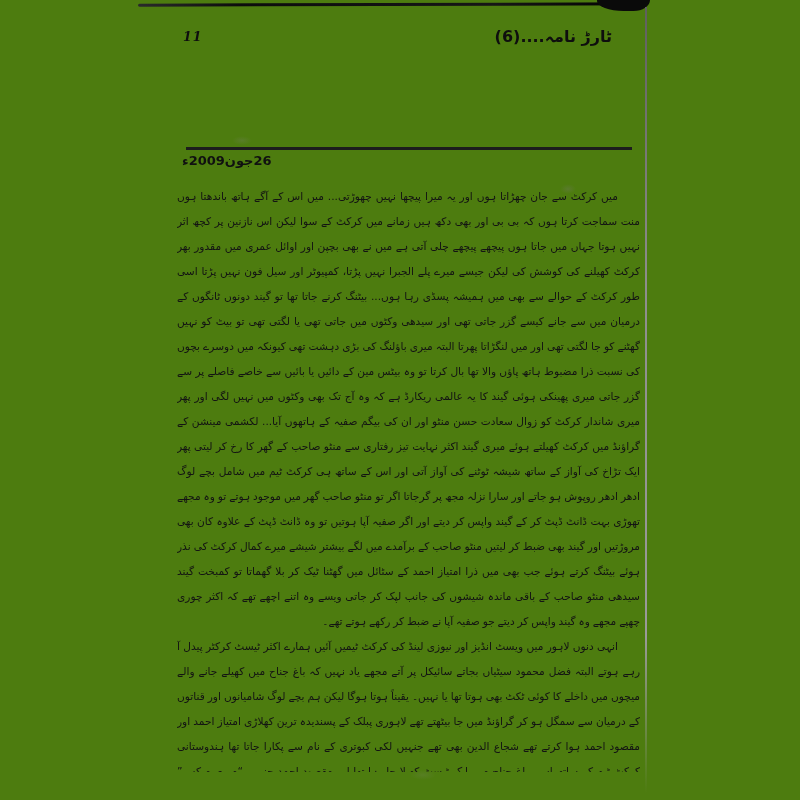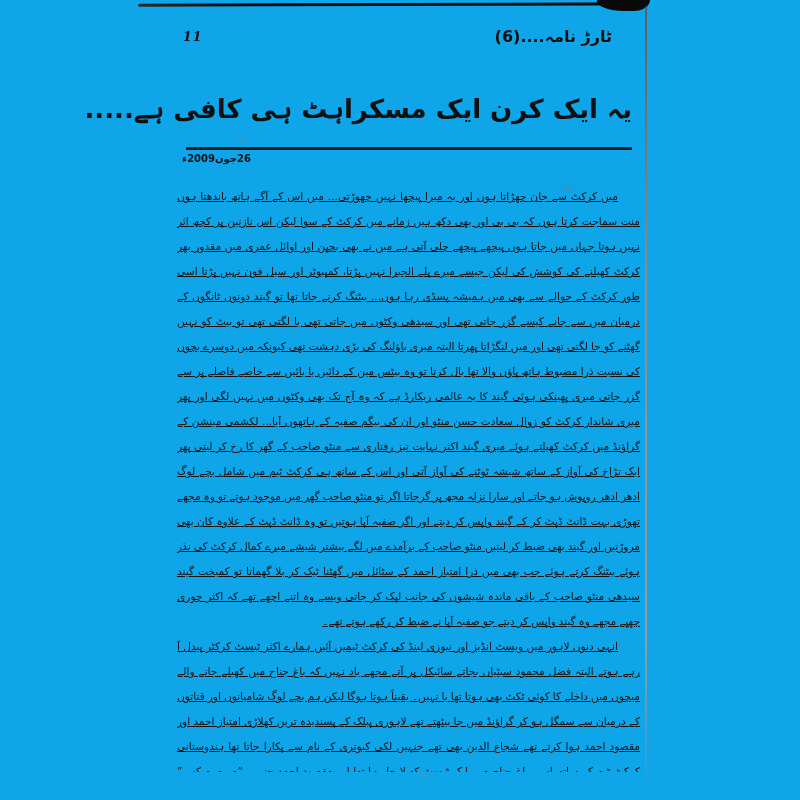--- a/index.html
+++ b/index.html
@@ -1,19 +1,19 @@
 <!DOCTYPE html>
 <html lang="ur"><head>
 <meta charset="utf-8">
 <style>
   html,body{margin:0;padding:0;background:#ffffff;}
   .canvas{
     position:relative;
     width:800px;height:800px;
-    background:#0ea5e9;
+    background:#4d7c0f;
     overflow:hidden;
     font-family:"DejaVu Sans",sans-serif;
     color:#141414;
   }
   
   .top-edge-line{
     position:absolute;left:138px;top:3px;width:508px;height:3px;
     background:linear-gradient(90deg,#2a2a2a,#0c0c0c 20%,#161616 70%,#000);
     border-radius:2px;
     transform:rotate(-0.15deg);
@@ -55,54 +55,52 @@
     white-space:nowrap;
     letter-spacing:-0.5px;
   }
   .title-rule{
     position:absolute;left:186px;top:147px;width:446px;height:2.5px;
     background:#1d1d1d;
   }
   .article-date{
     position:absolute;left:182px;top:153px;
     direction:rtl;unicode-bidi:plaintext;
-    font-size:10px;font-weight:bold;color:#101010;
+    font-size:13px;font-weight:bold;color:#101010;
     white-space:nowrap;
   }
 
   
   .body-text{
     position:absolute;left:177px;top:184px;width:463px;height:588px;
     overflow:hidden;
     direction:rtl;
     text-align:justify;
     font-size:10.6px;
     line-height:25px;
     word-spacing:-0.5px;
     color:#131313;
-    text-decoration:underline;
   }
   .body-text p{margin:0;text-indent:22px;}
 </style>
 </head>
 <body>
 
 <div class="canvas">
 
   <div class="top-edge-line"></div>
   <div class="corner-blob"></div>
   <div class="right-edge-line"></div>
   <div class="smudge s1"></div>
   <div class="smudge s2"></div>
   <div class="smudge s3"></div>
 
   <div class="page-number">11</div>
   <div class="series-title">ٹارڑ نامہ....(6)</div>
 
-  <h1 class="article-title">یہ ایک کرن ایک مسکراہٹ ہی کافی ہے.....</h1>
   <div class="title-rule"></div>
   <div class="article-date">26جون2009ء</div>
 
   <div class="body-text">
     <p>میں کرکٹ سے جان چھڑاتا ہوں اور یہ میرا پیچھا نہیں چھوڑتی... میں اس کے آگے ہاتھ باندھتا ہوں منت سماجت کرتا ہوں کہ بی بی اور بھی دکھ ہیں زمانے میں کرکٹ کے سوا لیکن اس نازنین پر کچھ اثر نہیں ہوتا جہاں میں جاتا ہوں پیچھے پیچھے چلی آتی ہے میں نے بھی بچپن اور اوائل عمری میں مقدور بھر کرکٹ کھیلنے کی کوشش کی لیکن جیسے میرے پلے الجبرا نہیں پڑتا، کمپیوٹر اور سیل فون نہیں پڑتا اسی طور کرکٹ کے حوالے سے بھی میں ہمیشہ پسڈی رہا ہوں... بیٹنگ کرنے جاتا تھا تو گیند دونوں ٹانگوں کے درمیان میں سے جانے کیسے گزر جاتی تھی اور سیدھی وکٹوں میں جاتی تھی یا لگتی تھی تو بیٹ کو نہیں گھٹنے کو جا لگتی تھی اور میں لنگڑاتا پھرتا البتہ میری باؤلنگ کی بڑی دہشت تھی کیونکہ میں دوسرے بچوں کی نسبت ذرا مضبوط ہاتھ پاؤں والا تھا بال کرتا تو وہ بیٹس مین کے دائیں یا بائیں سے خاصے فاصلے پر سے گزر جاتی میری پھینکی ہوئی گیند کا یہ عالمی ریکارڈ ہے کہ وہ آج تک بھی وکٹوں میں نہیں لگی اور پھر میری شاندار کرکٹ کو زوال سعادت حسن منٹو اور ان کی بیگم صفیہ کے ہاتھوں آیا... لکشمی مینشن کے گراؤنڈ میں کرکٹ کھیلتے ہوئے میری گیند اکثر نہایت تیز رفتاری سے منٹو صاحب کے گھر کا رخ کر لیتی پھر ایک تڑاخ کی آواز کے ساتھ شیشہ ٹوٹنے کی آواز آتی اور اس کے ساتھ ہی کرکٹ ٹیم میں شامل بچے لوگ ادھر ادھر روپوش ہو جاتے اور سارا نزلہ مجھ پر گرجاتا اگر تو منٹو صاحب گھر میں موجود ہوتے تو وہ مجھے تھوڑی بہت ڈانٹ ڈپٹ کر کے گیند واپس کر دیتے اور اگر صفیہ آپا ہوتیں تو وہ ڈانٹ ڈپٹ کے علاوہ کان بھی مروڑتیں اور گیند بھی ضبط کر لیتیں منٹو صاحب کے برآمدے میں لگے بیشتر شیشے میرے کمال کرکٹ کی نذر ہوئے بیٹنگ کرتے ہوئے جب بھی میں ذرا امتیاز احمد کے سٹائل میں گھٹنا ٹیک کر بلا گھماتا تو کمبخت گیند سیدھی منٹو صاحب کے باقی ماندہ شیشوں کی جانب لپک کر جاتی ویسے وہ اتنے اچھے تھے کہ اکثر چوری چھپے مجھے وہ گیند واپس کر دیتے جو صفیہ آپا نے ضبط کر رکھے ہوتے تھے۔</p>
     <p>انہی دنوں لاہور میں ویسٹ انڈیز اور نیوزی لینڈ کی کرکٹ ٹیمیں آئیں ہمارے اکثر ٹیسٹ کرکٹر پیدل آ رہے ہوتے البتہ فضل محمود سیٹیاں بجاتے سائیکل پر آتے مجھے یاد نہیں کہ باغ جناح میں کھیلے جانے والے میچوں میں داخلے کا کوئی ٹکٹ بھی ہوتا تھا یا نہیں۔ یقیناً ہوتا ہوگا لیکن ہم بچے لوگ شامیانوں اور قناتوں کے درمیان سے سمگل ہو کر گراؤنڈ میں جا بیٹھتے تھے لاہوری پبلک کے پسندیدہ ترین کھلاڑی امتیاز احمد اور مقصود احمد ہوا کرتے تھے شجاع الدین بھی تھے جنہیں لکی کبوتری کے نام سے پکارا جاتا تھا ہندوستانی کرکٹ ٹیم کے ساتھ اسی باغ جناح میں ایک ٹیسٹ کھیلا جا رہا تھا اور مقصود احمد جنہیں “میری میکس” کہا جاتا تھا کہ وہ اکثر بہت “میری”... ہوتے تھے انڈین باؤلروں کی خوب پٹائی کر رہے تھے اور اہل لاہور نعرے لگاتے نڈھال ہو رہے تھے یہاں تک کہ مقصود احمد کا سکور ننانوے ہو گیا مجھے وہ منظر آج بھی یاد ہے کہ انڈین سپنر گپتا نے ایک سلو بال کیا مقصود اپنے مخصوص انداز میں چھکا لگانے کی خاطر کریز سے باہر آئے بیٹ گھمایا لیکن گیند کو ہٹ نہ کر</p>
   </div>
 
 </div>
 

